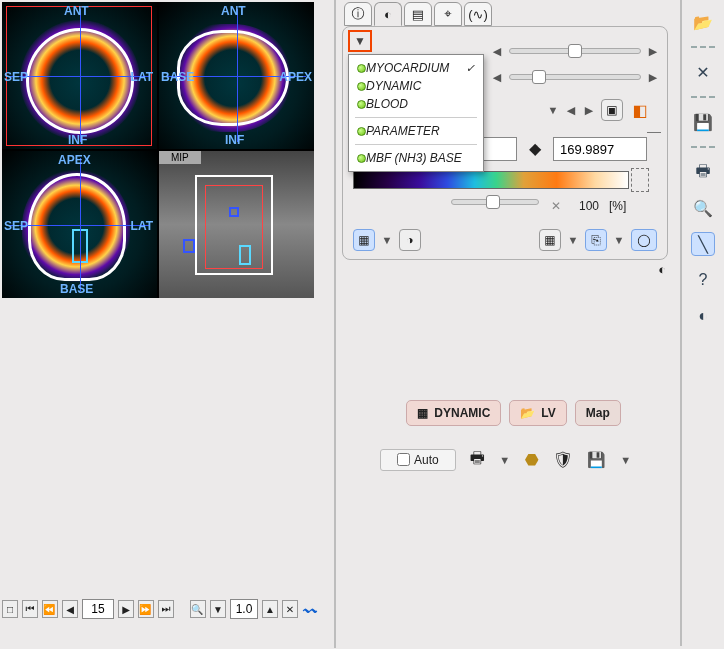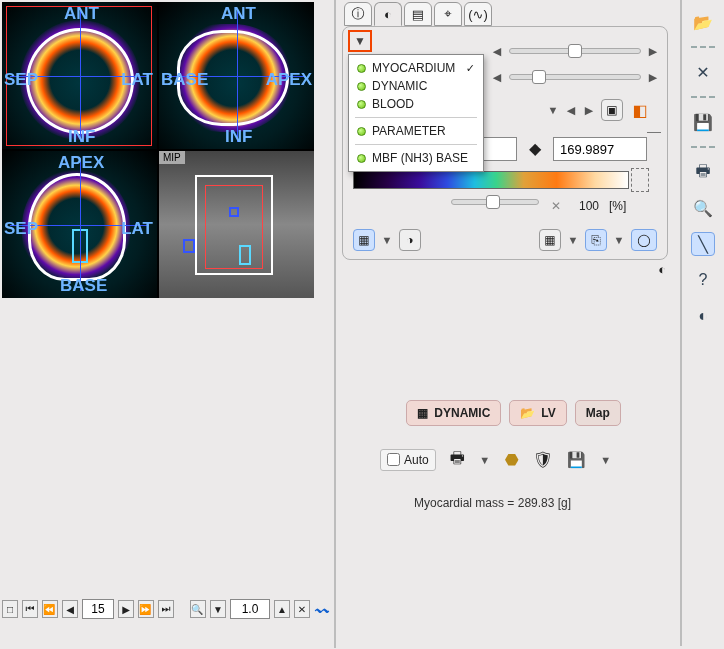--- a/index.html
+++ b/index.html
@@ -1,45 +1,45 @@
 <!DOCTYPE html>
 <html><head>
 <meta charset="utf-8">
 <style>
   * { box-sizing:border-box; margin:0; padding:0; font-family:Arial,Helvetica,sans-serif; }
   body { width:724px; height:649px; background:#eceaea; overflow:hidden; position:relative; font-size:12px; color:#222; }
 
   
   .viewports { position:absolute; left:2px; top:2px; width:312px; height:296px; background:#000; display:grid; grid-template-columns:1fr 1fr; grid-template-rows:1fr 1fr; gap:2px; }
   .viewport { position:relative; background:radial-gradient(circle at 50% 55%, #00353d 0%, #011d21 55%, #000 100%); overflow:hidden; }
-  .viewport .label { position:absolute; color:#6fb4ff; font-size:17px; font-weight:bold; }
+  .viewport .label { position:absolute; color:#6fb4ff; font-size:12px; font-weight:bold; }
   .crosshair-h, .crosshair-v { position:absolute; background:#3454ff; }
   .crosshair-h { height:1px; left:5%; right:5%; top:50%; }
   .crosshair-v { width:1px; top:5%; bottom:5%; left:50%; }
   .mip { background:linear-gradient(180deg,#444,#888,#555); }
-  .mip-tag { position:absolute; top:0; left:0; background:#aaa; color:#000; font-size:10px; padding:1px 4px; }
+  .mip-tag { position:absolute; top:0; left:0; background:#aaa; color:#000; font-size:10px; padding:1px 12px; }
   .ring-outer { position:absolute; border:3px solid #fff; border-radius:50%; }
   .ring-glow { position:absolute; border-radius:50%; background:radial-gradient(circle, rgba(0,0,0,0) 35%, #ff5a00 45%, #ffd24a 52%, #5d0aa8 62%, rgba(0,0,0,0) 72%); }
   .sel-red { position:absolute; border:1px solid #f33; }
 
   
   .bottomnav { position:absolute; left:2px; top:596px; width:330px; height:26px; display:flex; align-items:center; gap:4px; }
   .navbtn { width:16px; height:18px; background:#efefef; border:1px solid #999; font-size:10px; display:flex; align-items:center; justify-content:center; cursor:pointer; }
   .inputbox { height:20px; border:1px solid #888; background:#fff; font-size:12px; text-align:center; }
 
   
   .rightpanel { position:absolute; left:334px; top:0; width:340px; height:648px; background:#eceaea; border-left:2px solid #bdbdbd; }
   .tabs { position:absolute; left:8px; top:2px; display:flex; gap:2px; }
   .tab { width:28px; height:24px; background:#f5f5f5; border:1px solid #999; border-top-left-radius:6px; border-top-right-radius:6px; display:flex; align-items:center; justify-content:center; cursor:pointer; font-size:13px; }
   .tab.active { background:#eceaea; border-bottom-color:#eceaea; }
   .panelbox { position:absolute; left:6px; top:26px; width:326px; height:234px; border:1px solid #b0b0b0; border-radius:8px; background:#eceaea; }
   .dropdown-hotbtn { position:absolute; left:12px; top:30px; width:24px; height:22px; border:2px solid #f24400; background:#eceaea; color:#444; display:flex; align-items:center; justify-content:center; cursor:pointer; }
 
   .dropdown-pop { position:absolute; left:12px; top:54px; width:136px; background:#fff; border:1px solid #888; z-index:50; box-shadow:2px 3px 6px rgba(0,0,0,.3); padding:4px 2px; }
-  .dd-item { display:flex; align-items:center; gap:6px; padding:2px 6px; font-size:12px; cursor:pointer; }
+  .dd-item { display:flex; align-items:center; padding:2px 6px; font-size:12px; cursor:pointer;font-style:italic; }
   .dd-bullet { width:9px; height:9px; border-radius:50%; background:radial-gradient(circle at 35% 35%,#c9ff8a,#6dbf12); border:1px solid #4a8f10; }
   .dd-check { margin-left:auto; font-size:11px; }
   .dd-sep { height:1px; background:#ccc; margin:4px 4px; }
 
   .slider-row { position:absolute; display:flex; align-items:center; gap:6px; }
   .arrow { width:12px; height:12px; display:flex; align-items:center; justify-content:center; color:#555; cursor:pointer; font-size:11px; }
   .slider-track { flex:1; height:6px; background:#ddd; border:1px solid #aaa; border-radius:3px; position:relative; }
   .slider-thumb { position:absolute; top:-5px; width:14px; height:14px; background:#fff; border:1px solid #888; border-radius:3px; transform:translateX(-50%); }
 
   .iconbtn { width:22px; height:22px; border:1px solid #999; background:#efefef; border-radius:4px; display:flex; align-items:center; justify-content:center; cursor:pointer; font-size:12px; position:relative; }
@@ -110,21 +110,21 @@
   <div class="navbtn">⏮</div>
   <div class="navbtn">⏪</div>
   <div class="navbtn">◀</div>
   <input class="inputbox" style="width: 32px;" value="15">
   <div class="navbtn">▶</div>
   <div class="navbtn">⏩</div>
   <div class="navbtn">⏭</div>
   <div style="width:8px"></div>
   <div class="navbtn">🔍</div>
   <div class="navbtn">▼</div>
-  <input class="inputbox" style="width: 40px;" value="1.0">
+  <input class="inputbox" style="width: 28px;" value="1.0">
   <div class="navbtn">▲</div>
   <div class="navbtn">✕</div>
   <div class="navbtn" style="border:none;background:none;font-size:14px;color:#1060d0">〰</div>
 </div>
 
 <div class="rightpanel">
 
   <div class="tabs">
     <div class="tab">ⓘ</div>
     <div class="tab active">◐</div>
@@ -224,35 +224,32 @@
     <div class="pillbtn">
         <span>📂</span>
         <span>LV</span>
       </div>
     <div class="pillbtn" style="background:#eadcd8">
         <span>Map</span>
       </div>
   </div>
 
   <div style="position:absolute; left:44px; top:446px; display:flex; gap:14px; align-items:center">
-    <label style="display:flex;align-items:center;gap:4px;border:1px solid #bbb;padding:3px 6px;background:#f4f4f4;border-radius:3px">
+    <label style="display:flex;align-items:center;gap:4px;border:1px solid #bbb;padding:3px 16px;background:#f4f4f4;border-radius:3px">
       <input type="checkbox" style="">
       <span>Auto</span>
     </label>
     <span style="font-size:16px">🖶</span>
     <span class="arrow">▼</span>
     <span style="font-size:16px;color:#b98b1a">⬣</span>
     <span style="font-size:16px">🛡</span>
     <span style="font-size:15px;color:#17418f">💾</span>
     <span class="arrow">▼</span>
   </div>
 
-  <div class="masslabel" style="left:78px; top:496px">
-    <span>Myocardial mass = </span><span>289.83</span> <span>[g]</span>
-  </div>
 
   <span style="position:absolute;right:8px;top:262px;font-size:13px">◐</span>
 </div>
 
 <div class="toolstrip">
   <div class="toolicon">📂</div>
   <div class="toolsep"></div>
   <div class="toolicon">✕</div>
   <div class="toolsep"></div>
   <div class="toolicon">💾</div>

